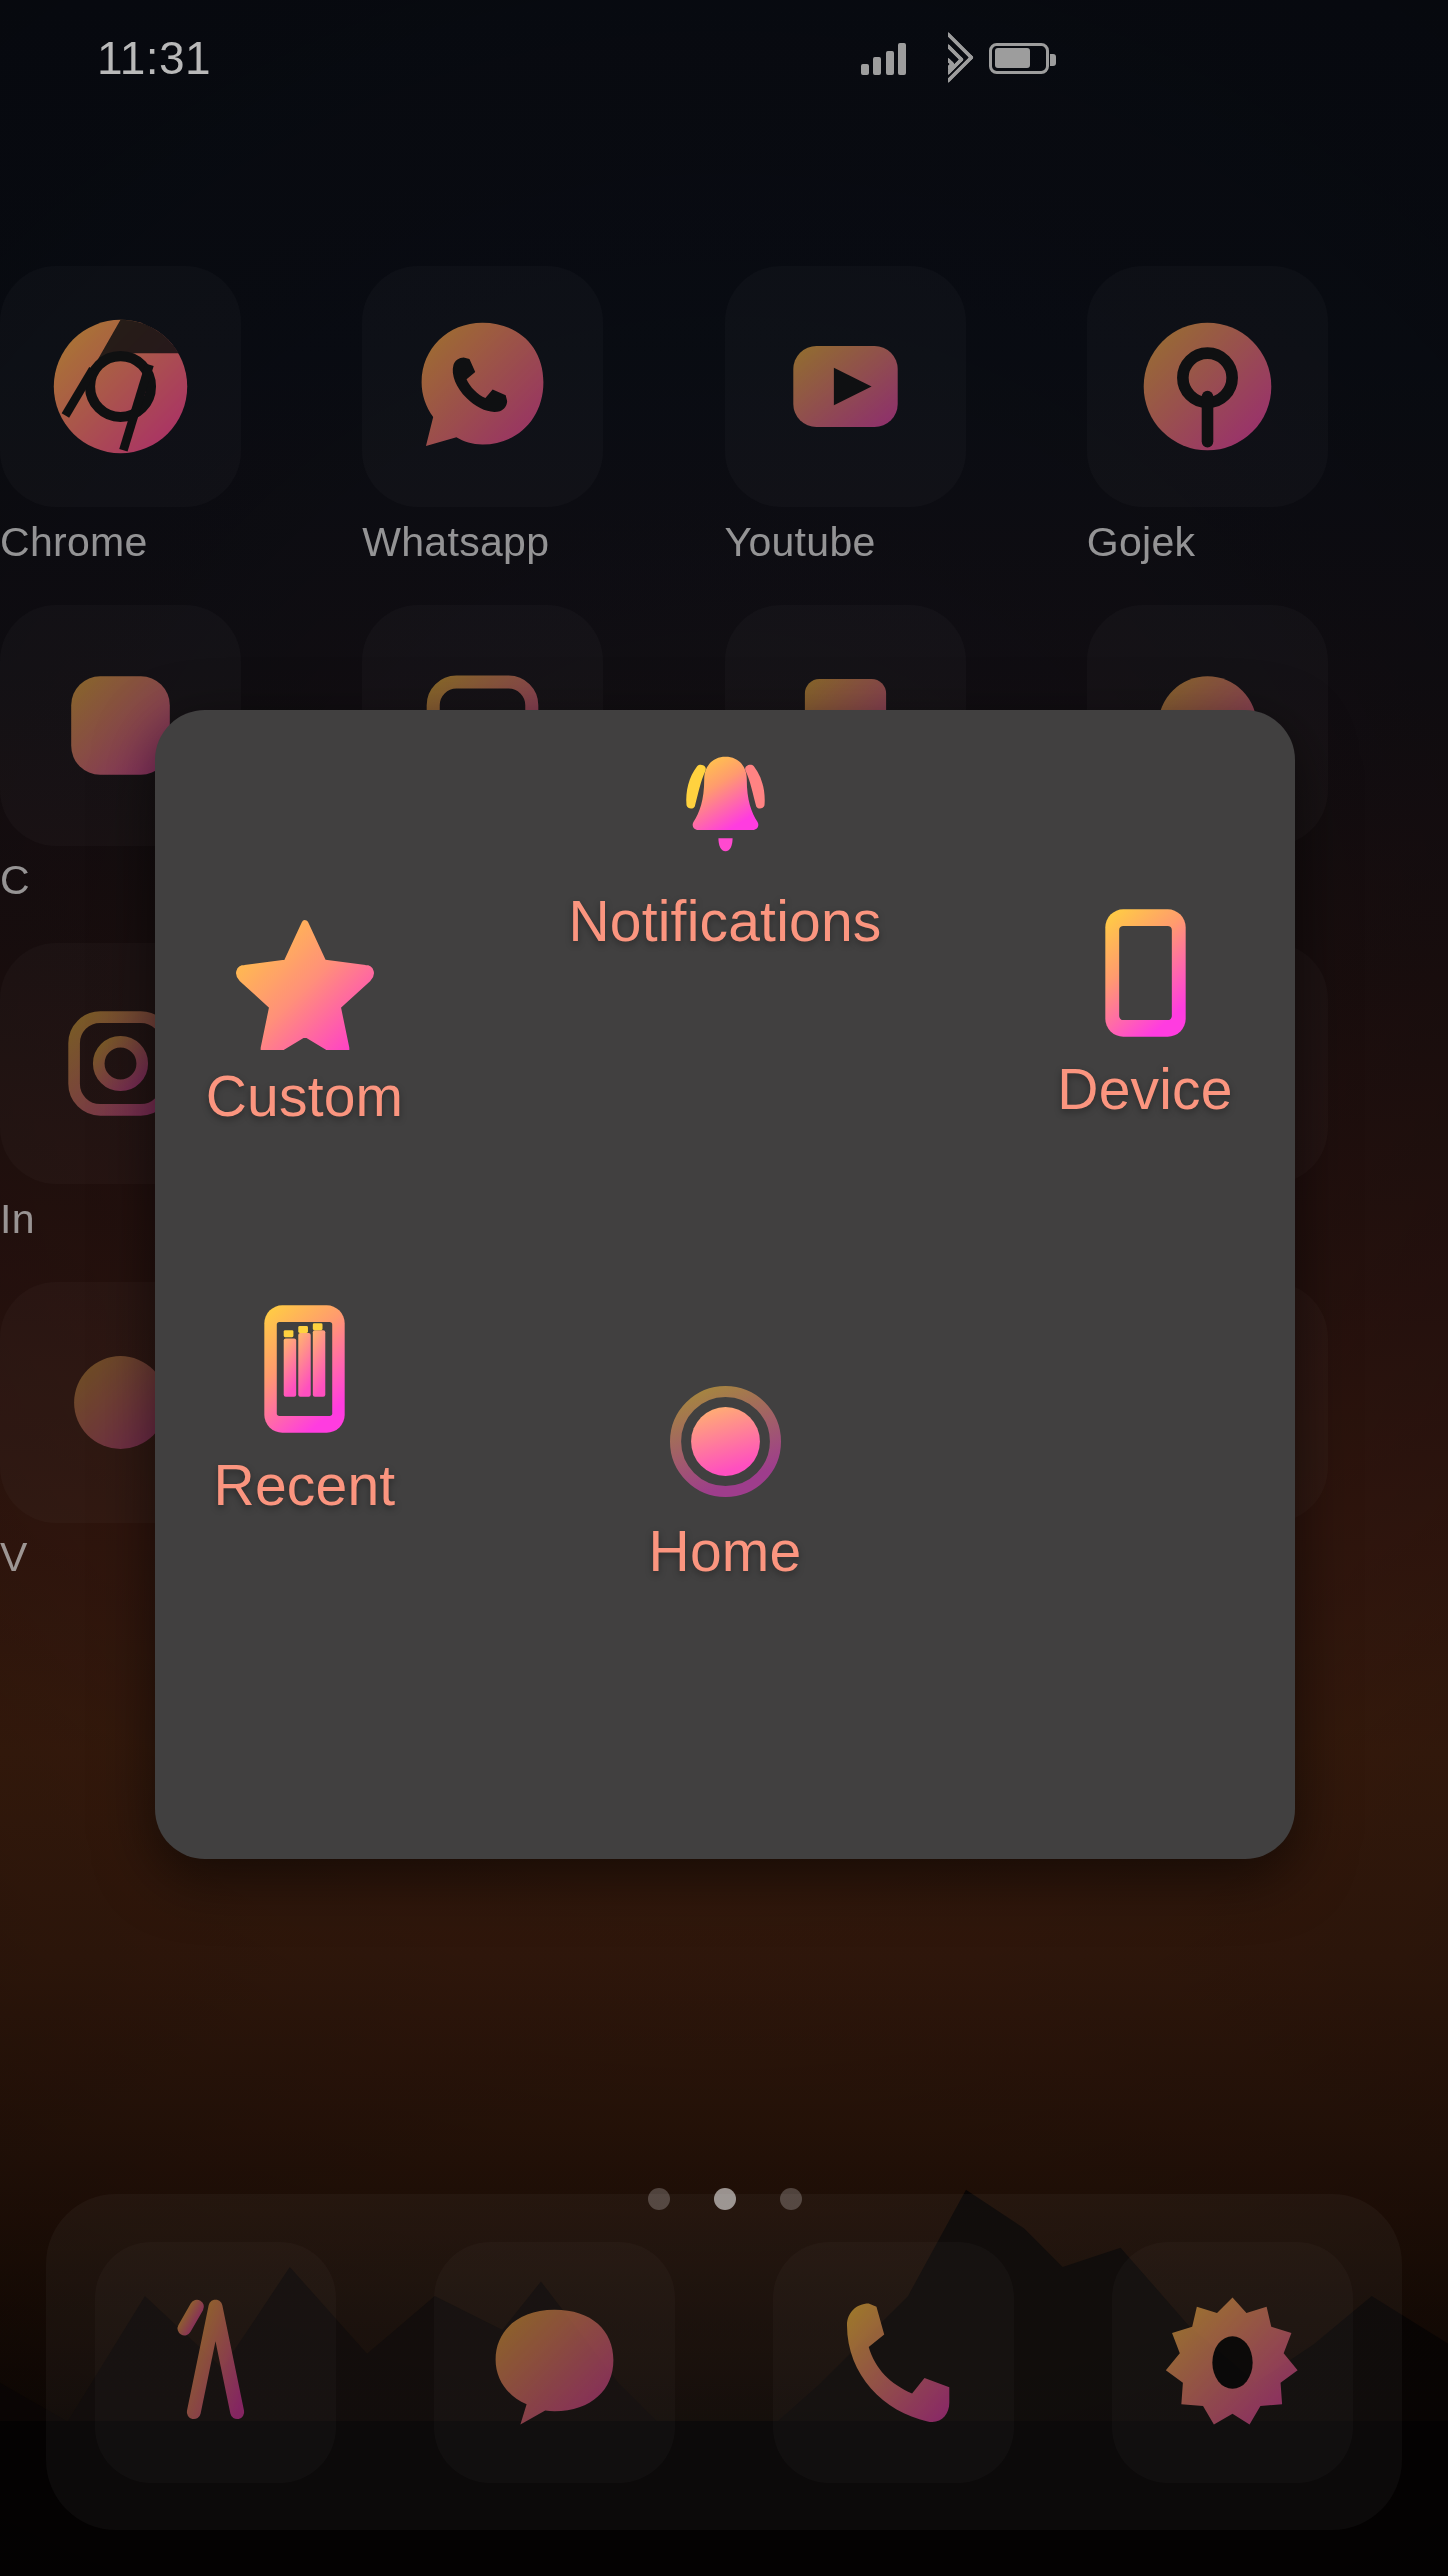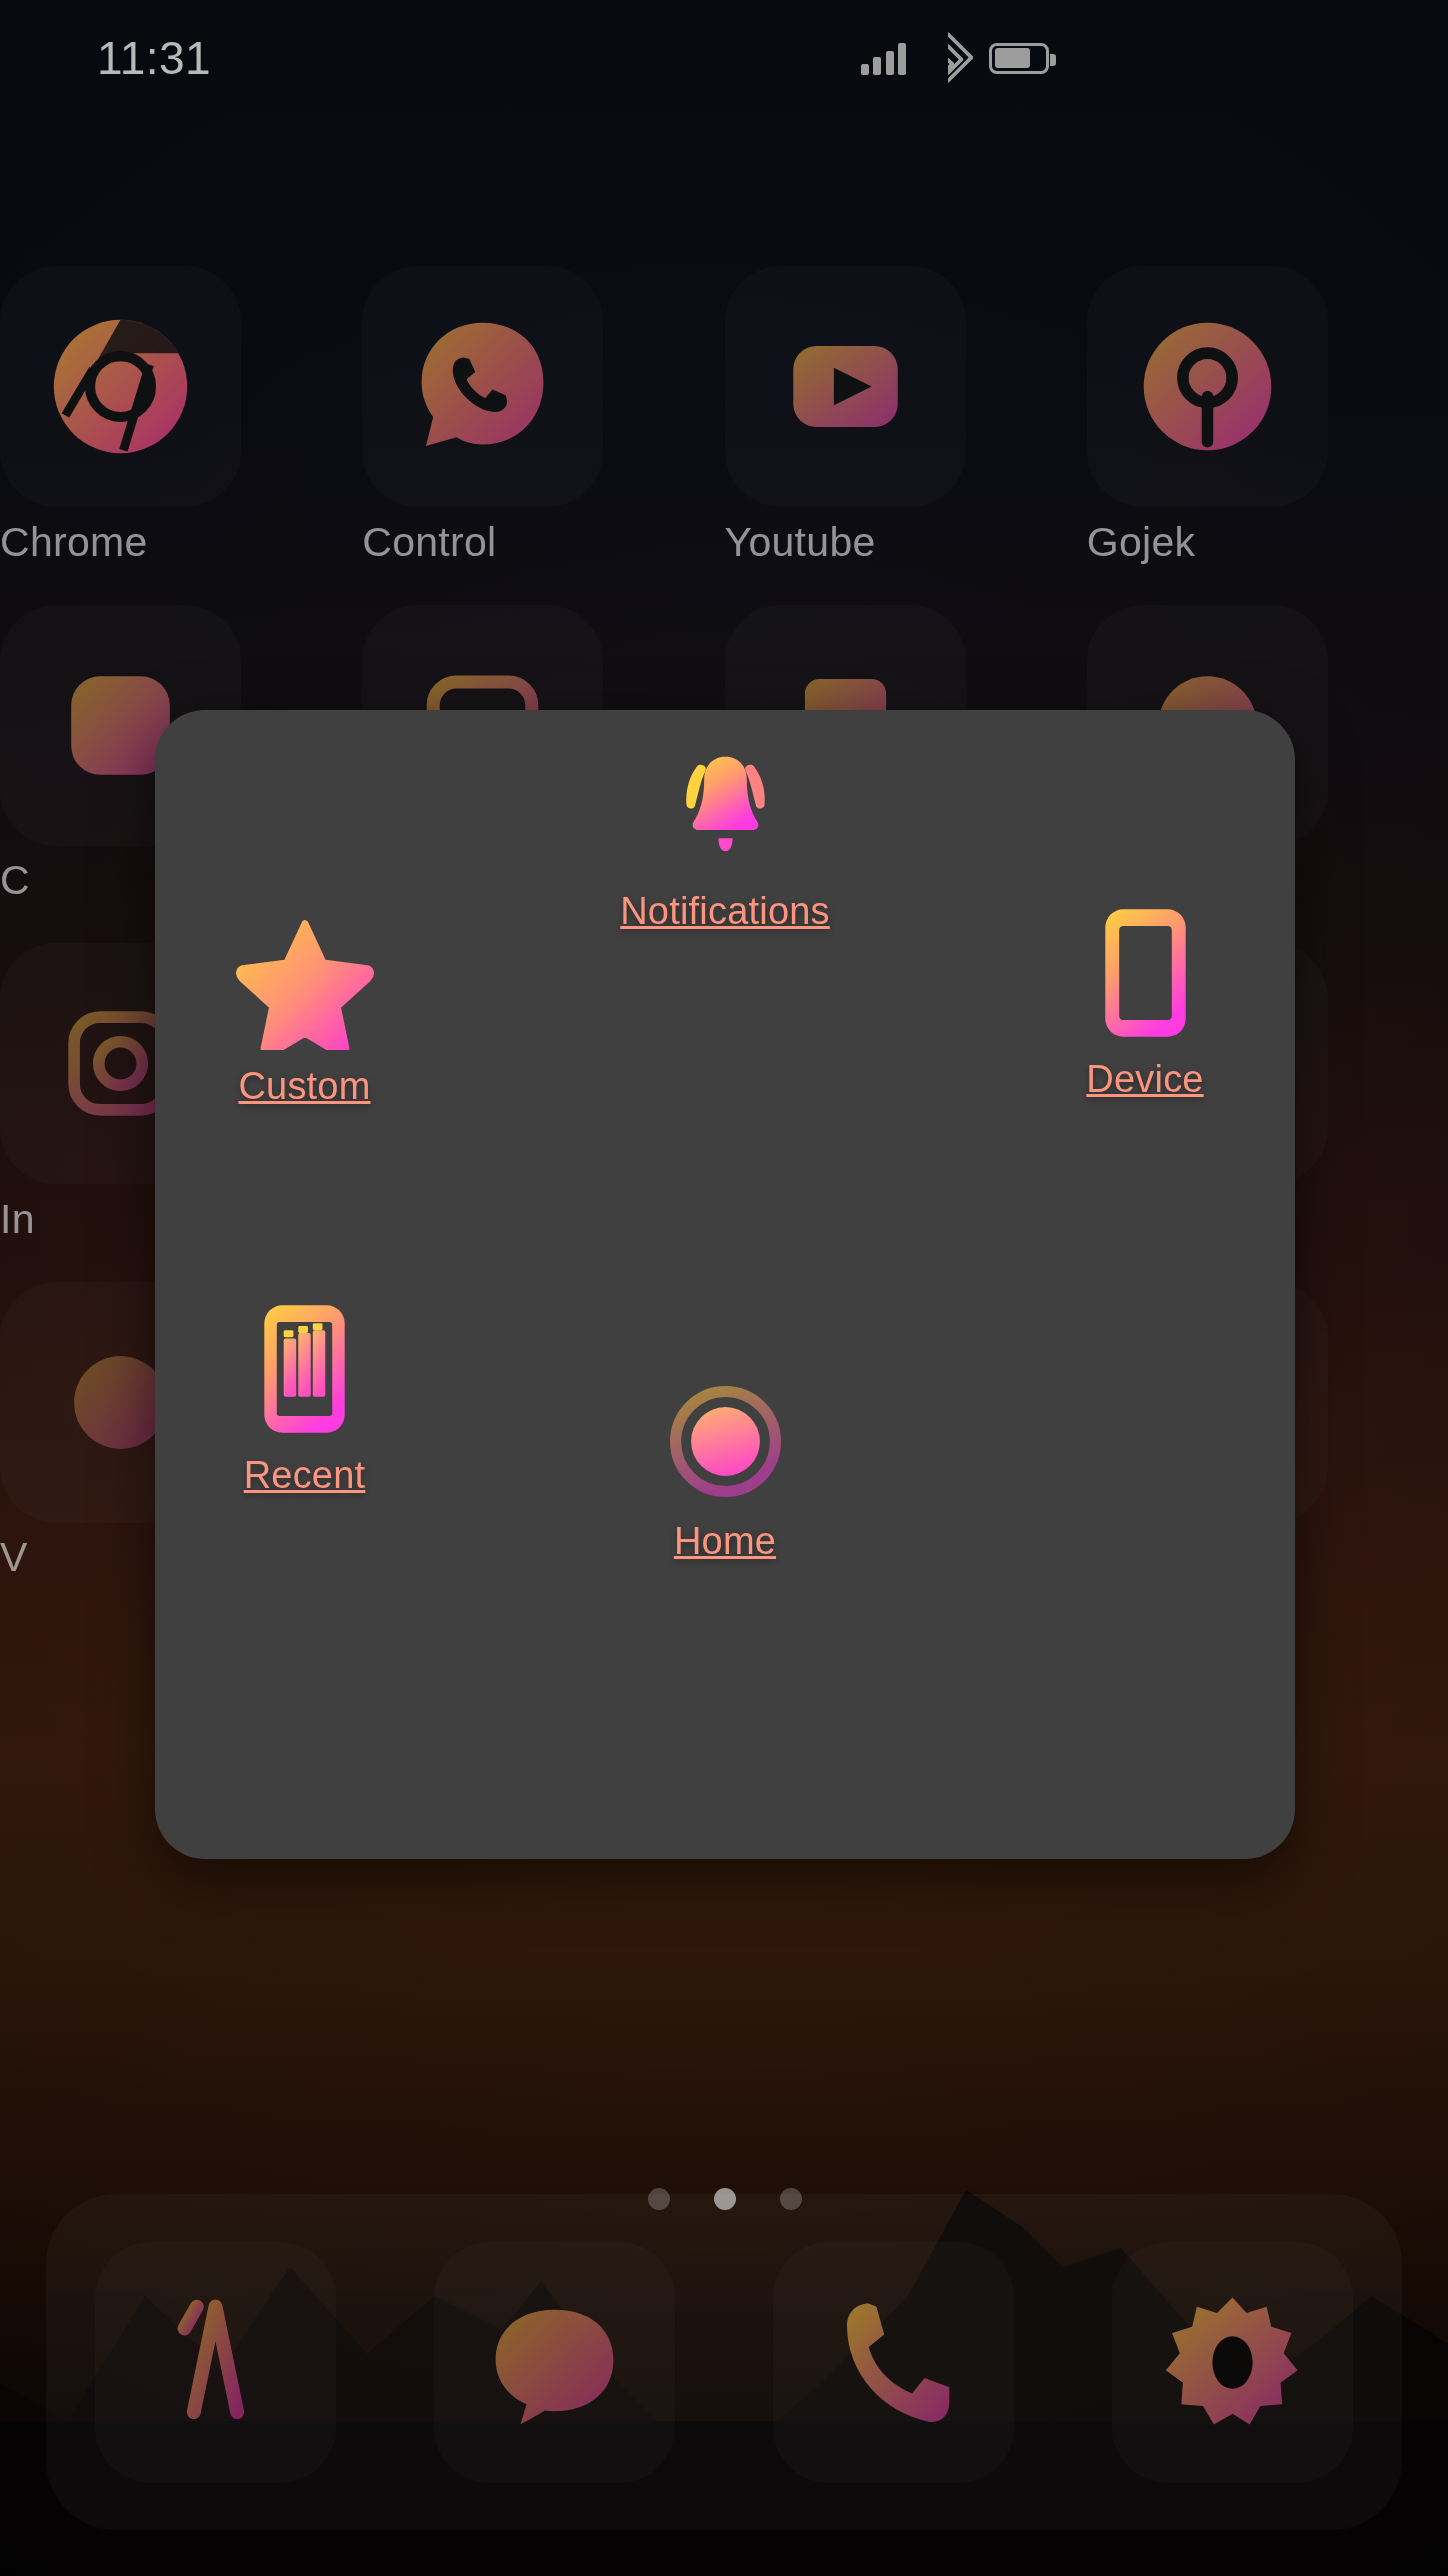--- a/index.html
+++ b/index.html
@@ -120,22 +120,22 @@
   #assist-panel{
     position:absolute; left:155px; top:710px; width:1140px; height:1149px;
     background:#414040; border-radius:50px; z-index:20;
     box-shadow:0 17.4px 58px rgba(0,0,0,.55);
   }
   .assist-item{
     position:absolute; display:flex; flex-direction:column; align-items:center;
     width:328px;
   }
   .assist-label{
-    font-size:38px; color:#fb957f; line-height:1.07; text-align:center;
-    margin-top:15.5px; letter-spacing:0.2px;text-decoration:underline;
+    font-size:57px; color:#fb957f; line-height:1.07; text-align:center;
+    margin-top:15.5px; letter-spacing:0.2px;
   }
   .assist-icon{ display:flex; align-items:center; justify-content:center; }
 
   
   #item-notifications{ left:406px; top:48px; }
   #item-custom{       left:-82px;  top:208px; }
   #item-device{       left:299px; top:208px; }
   #item-recent{       left:-82px;  top:599px; }
   #item-control{      left:299px; top:599px; }
   #item-home{         left:116px; top:715px;gap:8px; }
@@ -213,21 +213,21 @@
           <defs>
               <linearGradient id="gW" x1="0" y1="0" x2="1" y2="1">
             <stop offset="0" stop-color="#d99a37"></stop>
                 <stop offset="1" stop-color="#cf3a8c"></stop>
               </linearGradient>
             </defs>
           <path d="M50 6 C26 6 8 24 8 47 c0 9 3 17 8 24 l-5 20 21-6 c5 3 11 5 18 5 24 0 42-18 42-43 S74 6 50 6 Z" fill="url(#gW)"></path>
           <path d="M37 30 c-3 0-6 2-7 5 -2 7 2 16 9 23 7 7 16 11 23 9 3-1 5-4 5-7 l-1-4 -9-4 -5 6 c-5-2-11-8-13-13 l6-5 -4-9 -4-1 Z" fill="#121212"></path>
         </svg>
       </div>
-      <div class="app-label">Control</div>
+      <div class="app-label">Whatsapp</div>
     </div>
 
     <div class="app">
       <div class="app-tile">
         <svg width="145" height="145" viewBox="0 0 100 100">
           <defs>
               <linearGradient id="gY" x1="0" y1="0" x2="1" y2="1">
             <stop offset="0" stop-color="#c79638"></stop>
                 <stop offset="1" stop-color="#c13a93"></stop>
               </linearGradient>

